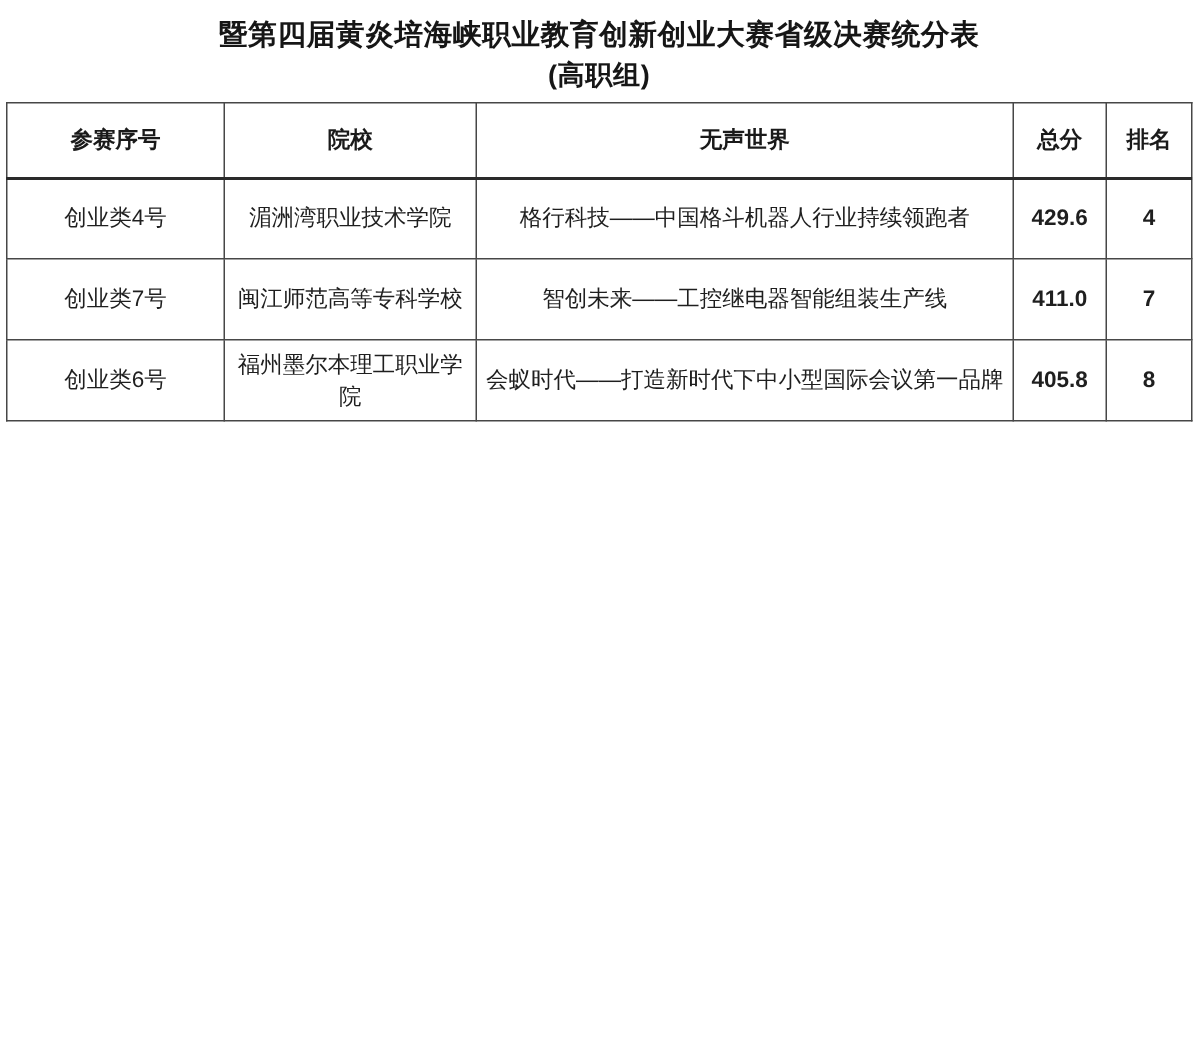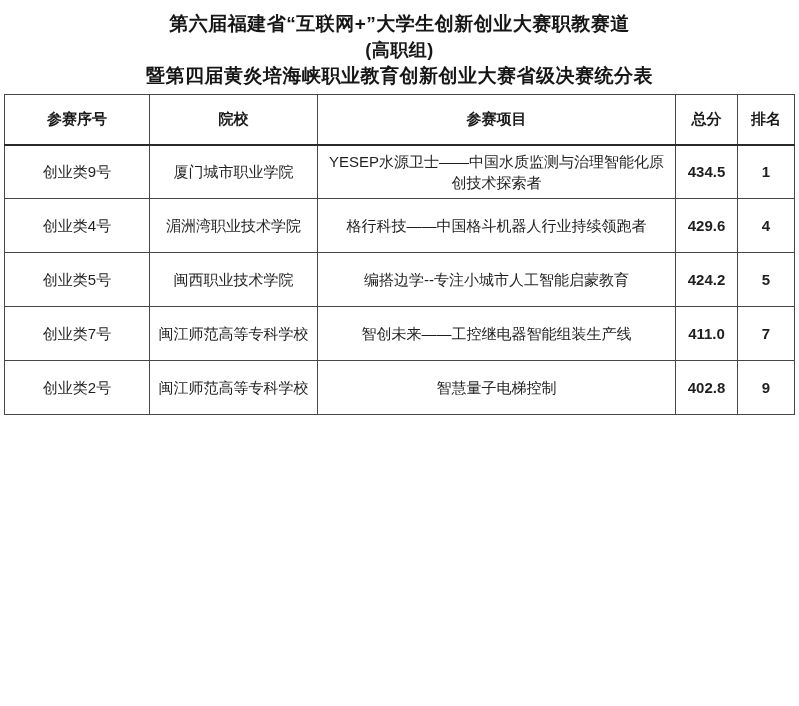--- a/index.html
+++ b/index.html
@@ -69,74 +69,59 @@
     font-weight: bold;
     font-size: 15px;
   }
 </style>
 </head>
 <body>
 
 <div class="page">
 
   <div class="title-block">
-    <div class="title-line">第六届福建省“互联网+”大学生创新创业大赛职教赛道</div>
+    <div class="title-line">暨第四届黄炎培海峡职业教育创新创业大赛省级决赛统分表</div>
     <div class="title-line title-line-3">(高职组)</div>
-    <div class="title-line">暨第四届黄炎培海峡职业教育创新创业大赛省级决赛统分表</div>
   </div>
 
   <table class="score-table">
     <colgroup>
       <col class="c-seq">
         <col class="c-school">
         <col class="c-proj">
         <col class="c-score">
         <col class="c-rank">
     </colgroup>
     <thead>
       <tr>
         <th>参赛序号</th>
         <th>院校</th>
-        <th>参赛项目</th>
+        <th>无声世界</th>
         <th>总分</th>
         <th>排名</th>
       </tr>
     </thead>
     <tbody>
       <tr>
-        <td class="seq">创业类9号</td>
-        <td class="school">厦门城市职业学院</td>
-        <td class="project">YESEP水源卫士——中国水质监测与治理智能化原创技术探索者</td>
-        <td class="score">434.5</td>
-        <td class="rank">1</td>
-      </tr>
-      <tr>
         <td class="seq">创业类4号</td>
         <td class="school">湄洲湾职业技术学院</td>
         <td class="project">格行科技——中国格斗机器人行业持续领跑者</td>
         <td class="score">429.6</td>
         <td class="rank">4</td>
-      </tr>
-      <tr>
-        <td class="seq">创业类5号</td>
-        <td class="school">闽西职业技术学院</td>
-        <td class="project">编搭边学--专注小城市人工智能启蒙教育</td>
-        <td class="score">424.2</td>
-        <td class="rank">5</td>
       </tr>
       <tr>
         <td class="seq">创业类7号</td>
         <td class="school">闽江师范高等专科学校</td>
         <td class="project">智创未来——工控继电器智能组装生产线</td>
         <td class="score">411.0</td>
         <td class="rank">7</td>
       </tr>
       <tr>
-        <td class="seq">创业类2号</td>
-        <td class="school">闽江师范高等专科学校</td>
-        <td class="project">智慧量子电梯控制</td>
-        <td class="score">402.8</td>
-        <td class="rank">9</td>
+        <td class="seq">创业类6号</td>
+        <td class="school">福州墨尔本理工职业学院</td>
+        <td class="project">会蚁时代——打造新时代下中小型国际会议第一品牌</td>
+        <td class="score">405.8</td>
+        <td class="rank">8</td>
       </tr>
     </tbody>
   </table>
 
 </div>
 
 </body></html>

